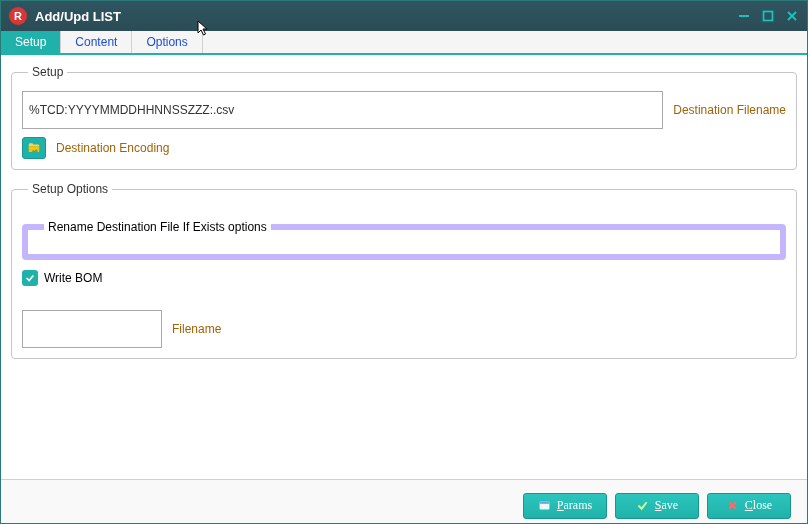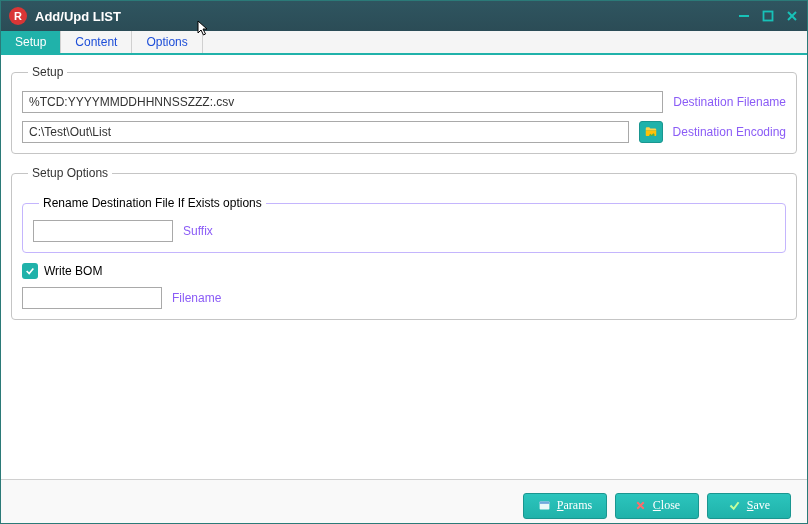--- a/index.html
+++ b/index.html
@@ -73,53 +73,53 @@
   }
   .row {
     display: flex;
     align-items: center;
     gap: 10px;
     margin-bottom: 8px;
   }
   .row:last-child { margin-bottom: 0; }
   input.text, select.text {
     border: 1px solid #a9a9a9;
-    height: 22px;
+    height: 38px;
     padding: 2px 6px;
     font-size: 12px;
     background: #fff;
     color: #333;
   }
   input.text.wide1 { flex: 1; }
   input.text.wide2 { flex: 1; }
-  .label-right { white-space: nowrap; color: #8b5cf6; text-align: center; }
+  .label-right { white-space: nowrap; color: #a16207; text-align: center; }
   .folder-btn {
     width: 24px; height: 22px;
     background: #20b2aa;
     border: 1px solid #1a9690;
     border-radius: 3px;
     display: flex; align-items: center; justify-content: center;
     cursor: pointer;
   }
   .folder-btn svg { width: 14px; height: 14px; }
   select.text { flex: 1; }
   fieldset.subgroup {
-    border: 1px solid #c4b5fd;
+    border: 6px solid #c4b5fd;
     border-radius: 4px;
     padding: 10px;
-    margin-top: 4px;
+    margin-top: 12px;
     margin-bottom: 10px;
   }
   fieldset.subgroup > legend {
     font-size: 12px;
     padding: 0 4px;
     margin-left: 6px;
   }
   .suffix-input { width: 140px; }
-  .check-row { display: flex; align-items: center; gap: 6px; margin-bottom: 8px; }
+  .check-row { display: flex; align-items: center; gap: 6px; margin-bottom: 24px; }
   .chk {
     width: 16px; height: 16px;
     background: #20b2aa;
     border-radius: 3px;
     display: flex; align-items: center; justify-content: center;
     cursor: pointer;
   }
   .chk svg { width: 10px; height: 10px; }
   .enc-input { width: 140px; }
   .bottombar {
@@ -196,41 +196,36 @@
 
 <div class="content">
 
   <fieldset class="group">
     <legend>Setup</legend>
     <div class="row">
       <input class="text wide1" value="%TCD:YYYYMMDDHHNNSSZZZ:.csv" style="">
       <span class="label-right">Destination Filename</span>
     </div>
     <div class="row">
-      <input class="text wide2" value="C:\Test\Out\List" style="">
       <div class="folder-btn">
         <svg viewBox="0 0 24 24">
             <path fill="#ffd24d" d="M3 6a2 2 0 0 1 2-2h4l2 2h8a2 2 0 0 1 2 2v1H3V6z"></path>
             <path fill="#ffc107" d="M3 9h18v8a2 2 0 0 1-2 2H5a2 2 0 0 1-2-2V9z"></path>
             <path fill="#4caf50" d="M16 14l-3 3-2-2-2 2v2h9v-3l-2-2z"></path>
           </svg>
       </div>
       <span class="label-right">Destination Encoding</span>
     </div>
   </fieldset>
 
   <fieldset class="group">
     <legend>Setup Options</legend>
 
     <fieldset class="subgroup">
       <legend>Rename Destination File If Exists options</legend>
-      <div class="row">
-        <input class="text suffix-input" value="" style="">
-        <span class="label-right">Suffix</span>
-      </div>
     </fieldset>
 
     <div class="check-row">
       <div class="chk">
         <svg viewBox="0 0 12 12">
             <polyline points="2,6 5,9 10,3" fill="none" stroke="#fff" stroke-width="2"></polyline>
           </svg>
       </div>
       <span>Write BOM</span>
     </div>
@@ -246,28 +241,28 @@
 <div class="bottombar">
   <div class="btn">
     <svg viewBox="0 0 16 16">
         <rect x="2" y="3" width="12" height="10" rx="1" fill="#fff" opacity="0.9"></rect>
         <rect x="2" y="3" width="12" height="3" fill="#6fa8dc"></rect>
       </svg>
     <span><span class="u">P</span><span>arams</span></span>
   </div>
   <div class="btn">
     <svg viewBox="0 0 16 16">
+        <polyline points="3,8 7,12 13,4" fill="none" stroke="#c2ff9e" stroke-width="2.5"></polyline>
+      </svg>
+    <span><span class="u">S</span><span>ave</span></span>
+  </div>
+  <div class="btn">
+    <svg viewBox="0 0 16 16">
         <line x1="4" y1="4" x2="12" y2="12" stroke="#ff6b6b" stroke-width="2.5"></line>
         <line x1="12" y1="4" x2="4" y2="12" stroke="#ff6b6b" stroke-width="2.5"></line>
       </svg>
     <span><span class="u">C</span><span>lose</span></span>
-  </div>
-  <div class="btn">
-    <svg viewBox="0 0 16 16">
-        <polyline points="3,8 7,12 13,4" fill="none" stroke="#c2ff9e" stroke-width="2.5"></polyline>
-      </svg>
-    <span><span class="u">S</span><span>ave</span></span>
   </div>
 </div>
 
 <svg class="cursor" viewBox="0 0 16 16">
   <path d="M1 1 L1 13 L4 10 L6.5 15 L8.5 14 L6 9 L10 9 Z" fill="#fff" stroke="#000" stroke-width="1"></path>
 </svg>
 
 </body></html>

